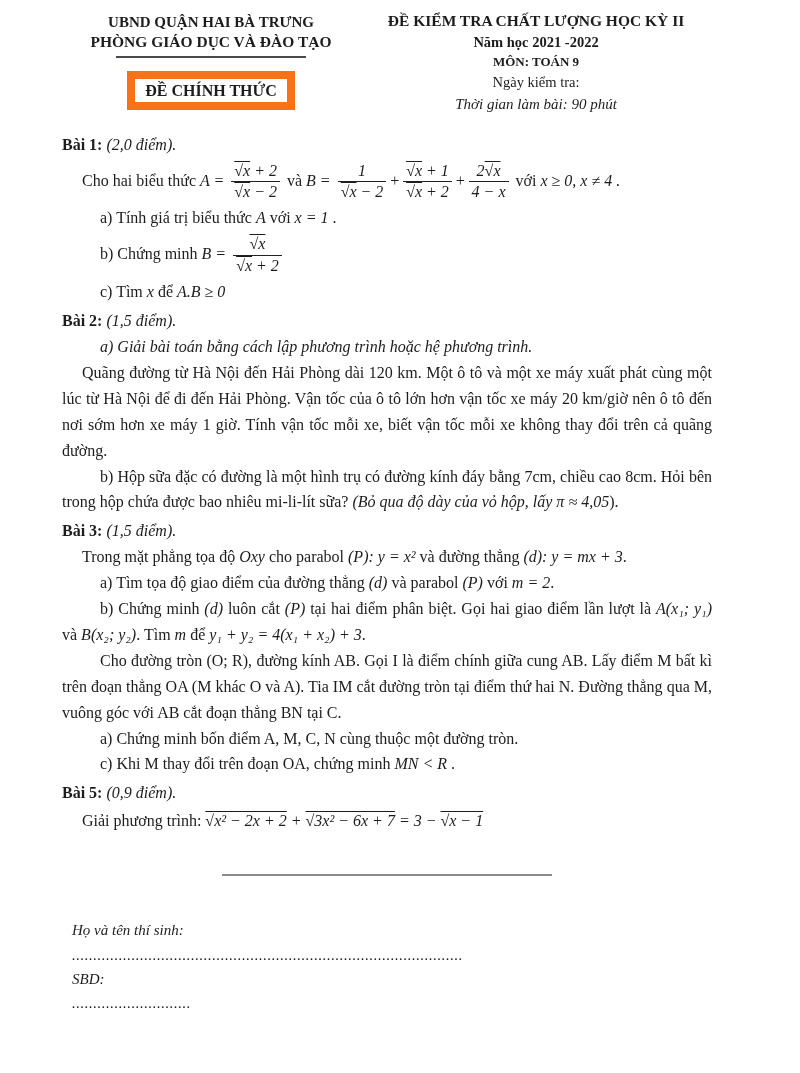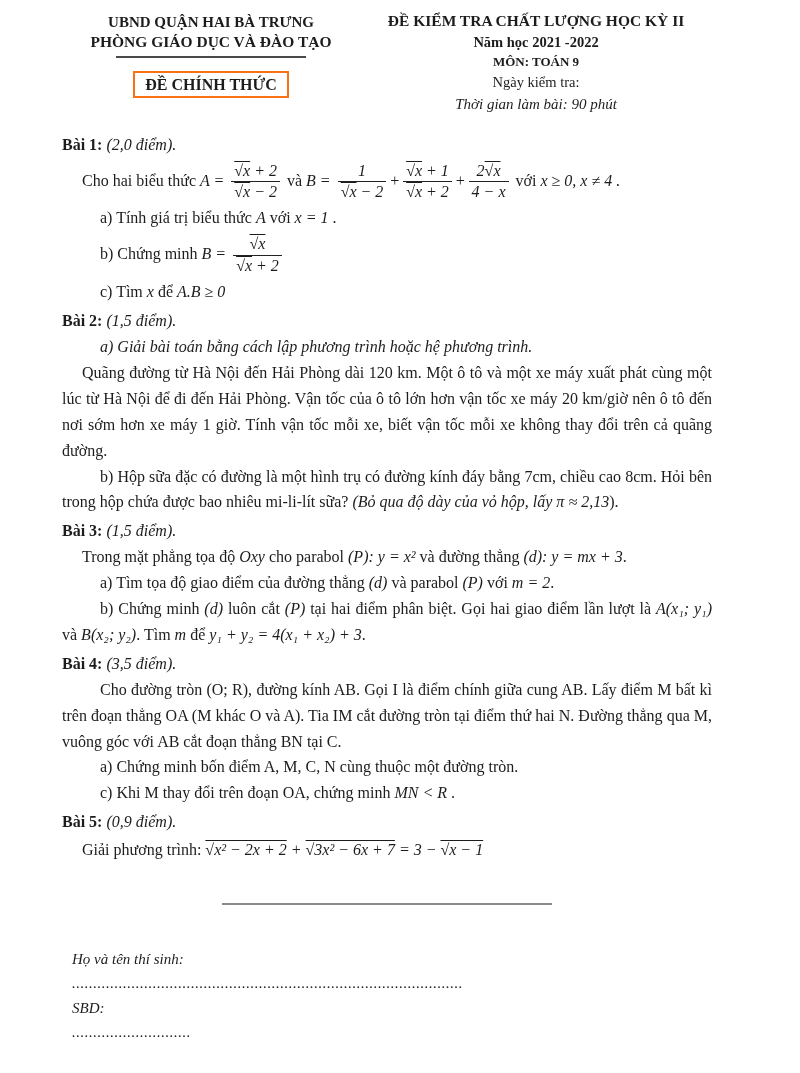--- a/index.html
+++ b/index.html
@@ -4,21 +4,21 @@
 <style>
   html,body{margin:0;padding:0;background:#ffffff;}
   body{width:800px;height:1073px;overflow:hidden;font-family:"Liberation Serif",serif;color:#1c1c1c;}
   .page{padding:10px 88px 0 62px;}
   
   .header{display:flex;justify-content:space-between;align-items:flex-start;}
   .h-left{width:315px;text-align:center;padding-top:2px;}
   .hl1{font-weight:bold;font-size:15px;line-height:1.35;}
   .hl2{font-weight:bold;font-size:15.5px;line-height:1.35;}
   .rule{width:190px;height:2px;background:#4a4a4a;margin:3px auto 0;}
-  .stamp{display:inline-block;border:2px solid #f97316;padding:3px 10px 2px;font-weight:bold;font-size:16px;margin-top:13px;text-align:right;}
+  .stamp{display:inline-block;border:8px solid #f97316;padding:3px 10px 2px;font-weight:bold;font-size:16px;margin-top:13px;text-align:right;}
   .h-right{width:372px;text-align:center;}
   .hr1{font-weight:bold;font-size:15.5px;line-height:1.4;}
   .hr2{font-weight:bold;font-size:14.5px;line-height:1.45;}
   .hr3{font-weight:bold;font-size:13px;line-height:1.45;}
   .hr4{font-size:14.5px;line-height:1.5;}
   .hr5{font-style:italic;font-size:15px;line-height:1.5;}
   
   .content{font-size:16px;line-height:1.62;margin-top:16px;}
   .phead{margin-top:3px;}
   .plabel{font-weight:bold;}
@@ -82,43 +82,40 @@
       </div>
     </div>
 
     <div class="problem">
       <div class="phead">
         <span class="plabel">Bài 2:</span><span class="pts"> (1,5 điểm).</span>
       </div>
       <div class="ind2 it">a) Giải bài toán bằng cách lập phương trình hoặc hệ phương trình.</div>
       <div class="para20">Quãng đường từ Hà Nội đến Hải Phòng dài 120 km. Một ô tô và một xe máy xuất phát cùng một lúc từ Hà Nội để đi đến Hải Phòng. Vận tốc của ô tô lớn hơn vận tốc xe máy 20 km/giờ nên ô tô đến nơi sớm hơn xe máy 1 giờ. Tính vận tốc mỗi xe, biết vận tốc mỗi xe không thay đổi trên cả quãng đường.</div>
       <div class="para">
-        <span>b) Hộp sữa đặc có đường là một hình trụ có đường kính đáy bằng 7cm, chiều cao 8cm. Hỏi bên trong hộp chứa được bao nhiêu mi-li-lít sữa? </span><span class="it">(Bỏ qua độ dày của vỏ hộp, lấy </span><span class="m">π ≈ 2,13</span><span>).</span>
+        <span>b) Hộp sữa đặc có đường là một hình trụ có đường kính đáy bằng 7cm, chiều cao 8cm. Hỏi bên trong hộp chứa được bao nhiêu mi-li-lít sữa? </span><span class="it">(Bỏ qua độ dày của vỏ hộp, lấy </span><span class="m">π ≈ 4,05</span><span>).</span>
       </div>
     </div>
 
     <div class="problem">
       <div class="phead">
         <span class="plabel">Bài 3:</span><span class="pts"> (1,5 điểm).</span>
       </div>
       <div class="ind1">
         <span>Trong mặt phẳng tọa độ </span><span class="m">Oxy</span><span> cho parabol </span><span class="m">(P): y = x²</span><span> và đường thẳng </span><span class="m">(d): y = mx + 3</span><span>.</span>
       </div>
       <div class="ind2">
         <span>a) Tìm tọa độ giao điểm của đường thẳng </span><span class="m">(d)</span><span> và parabol </span><span class="m">(P)</span><span> với </span><span class="m">m = 2</span><span>.</span>
       </div>
       <div class="para">
         <span>b) Chứng minh </span><span class="m">(d)</span><span> luôn cắt </span><span class="m">(P)</span><span> tại hai điểm phân biệt. Gọi hai giao điểm lần lượt là </span><span class="m">A(x₁; y₁)</span><span> và </span><span class="m">B(x₂; y₂)</span><span>. Tìm </span><span class="m">m</span><span> để </span><span class="m">y₁ + y₂ = 4(x₁ + x₂) + 3</span><span>.</span>
       </div>
     </div>
 
     <div class="problem">
-      <div class="phead">
-        <span class="plabel">Bài 4:</span><span class="pts"> (3,5 điểm).</span>
-      </div>
       <div class="para">Cho đường tròn (O; R), đường kính AB. Gọi I là điểm chính giữa cung AB. Lấy điểm M bất kì trên đoạn thẳng OA (M khác O và A). Tia IM cắt đường tròn tại điểm thứ hai N. Đường thẳng qua M, vuông góc với AB cắt đoạn thẳng BN tại C.</div>
       <div class="ind2">a) Chứng minh bốn điểm A, M, C, N cùng thuộc một đường tròn.</div>
       <div class="ind2">
         <span>c) Khi M thay đổi trên đoạn OA, chứng minh </span><span class="m">MN &lt; R</span><span> .</span>
       </div>
     </div>
 
     <div class="problem">
       <div class="phead">
         <span class="plabel">Bài 5:</span><span class="pts"> (0,9 điểm).</span>

